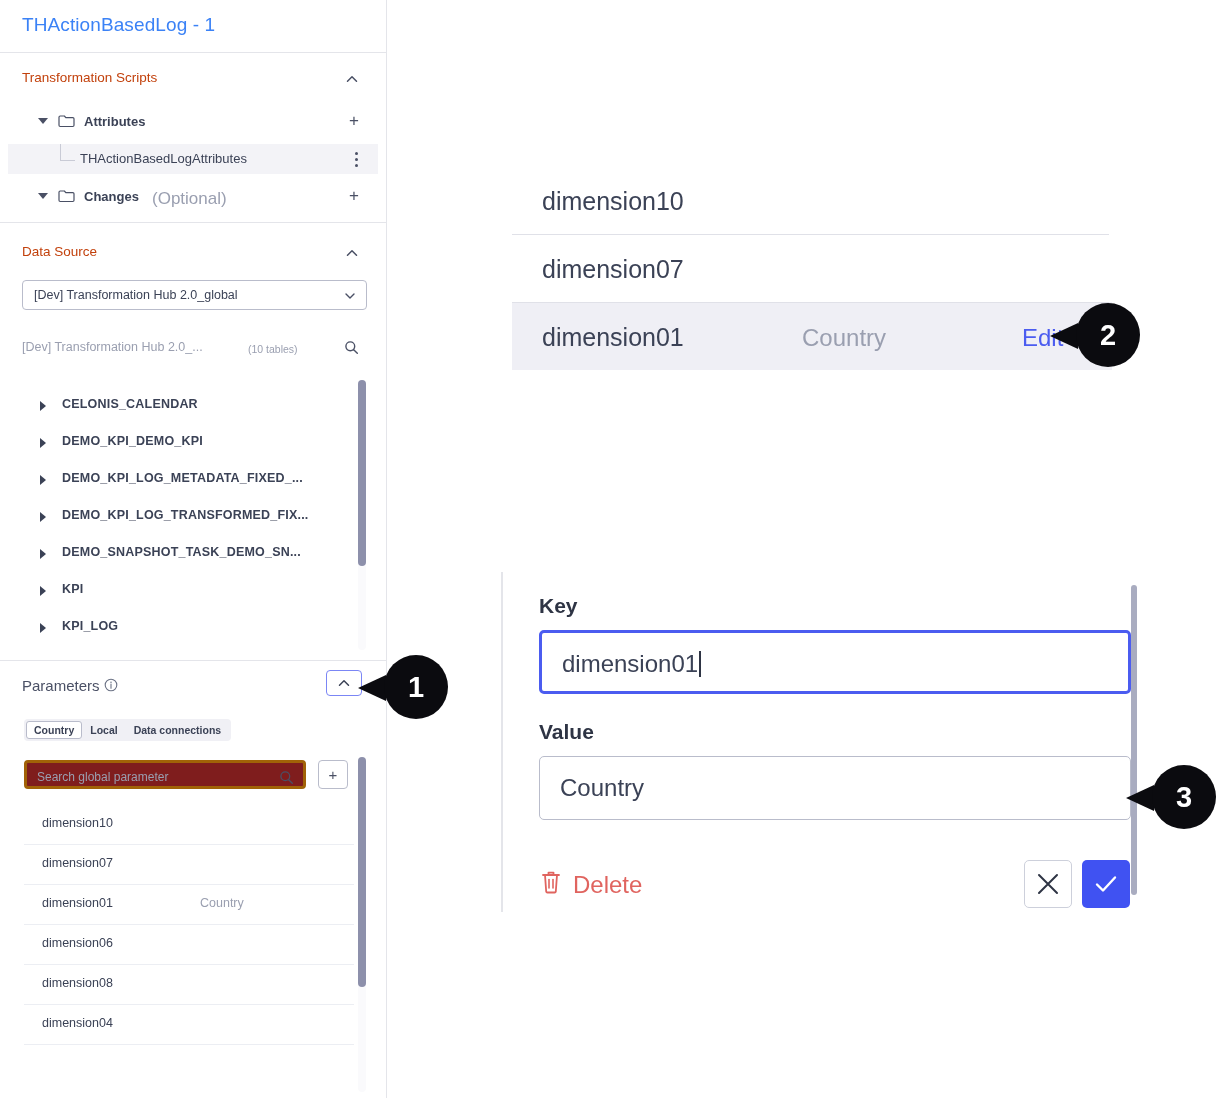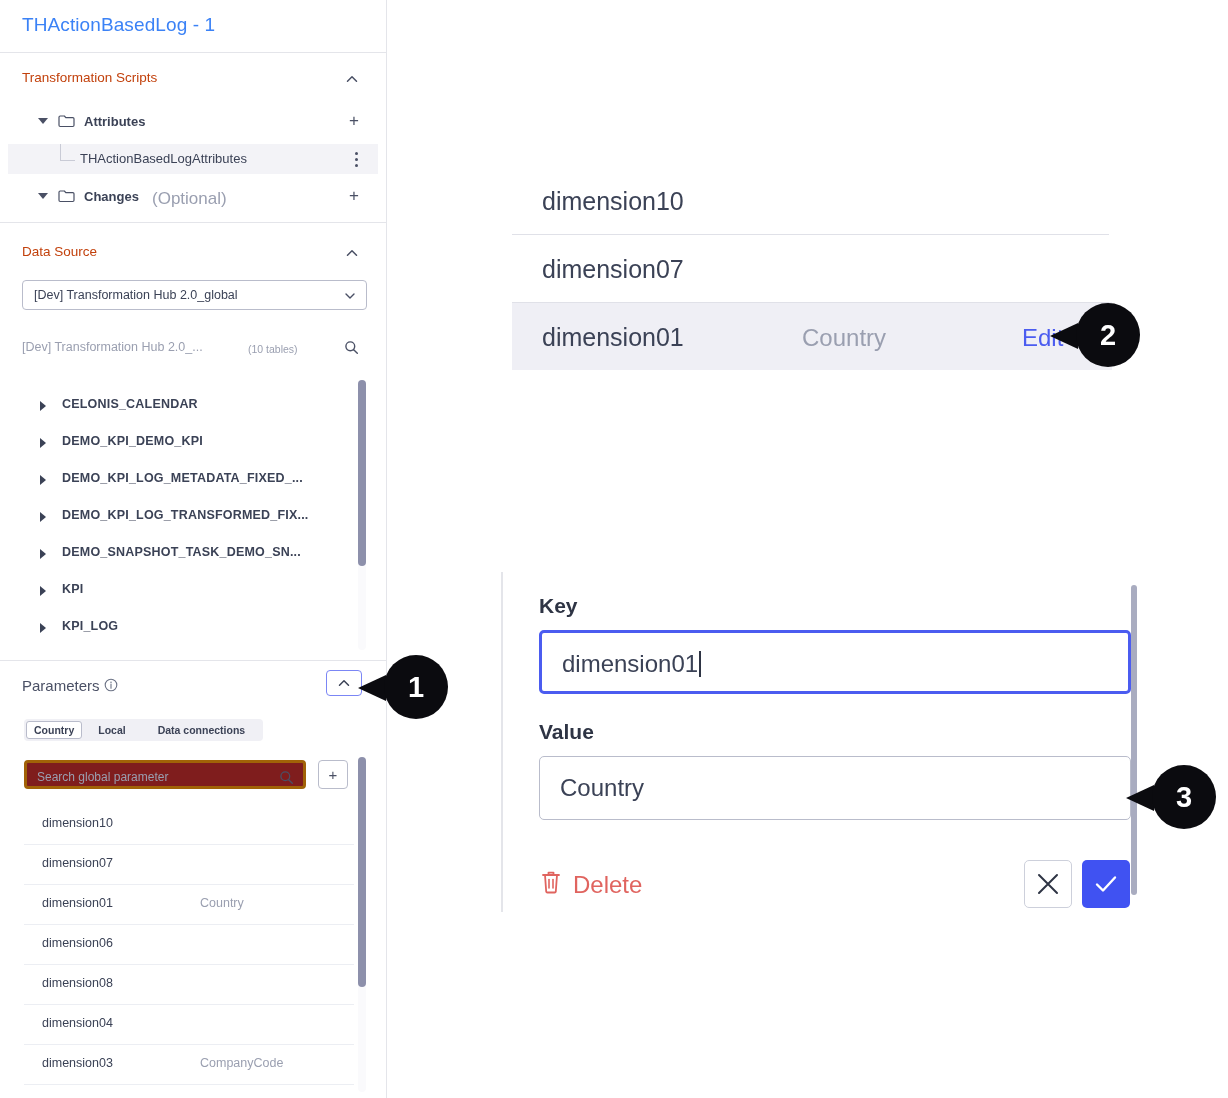--- a/index.html
+++ b/index.html
@@ -190,21 +190,21 @@
     left: 24px; top: 719px;
     height: 22px;
     background: #f0f0f5;
     border-radius: 4px;
     display: flex; align-items: center;
     padding: 0 2px;
   }
   .tab {
     font-size: 10.5px; font-weight: bold;
     color: #3b4256;
-    padding: 3px 16px;
+    padding: 3px 8px;
     border-radius: 3px;
     white-space: nowrap;
   }
   .tab.active {
     background: #ffffff;
     border: 1px solid #b9bccb;
     padding: 2px 7px;
   }
 
   .search-box {
@@ -522,24 +522,20 @@
     <span class="pk">dimension06</span>
     <span class="pv"></span>
   </div>
   <div class="prow" style="top:965px;">
     <span class="pk">dimension08</span>
     <span class="pv"></span>
   </div>
   <div class="prow" style="top:1005px;">
     <span class="pk">dimension04</span>
     <span class="pv"></span>
-  </div>
-  <div class="prow" style="top:1045px;">
-    <span class="pk">dimension03</span>
-    <span class="pv">CompanyCode</span>
   </div>
 
   <div class="vscroll-track" style="left:358px; top:757px; height:335px;"></div>
   <div class="vscroll" style="left:358px; top:757px; height:230px;"></div>
 </div>
 
 <div id="main-area">
 
   <div class="zrow" style="top:166px;">
     <span class="zk">dimension10</span>

